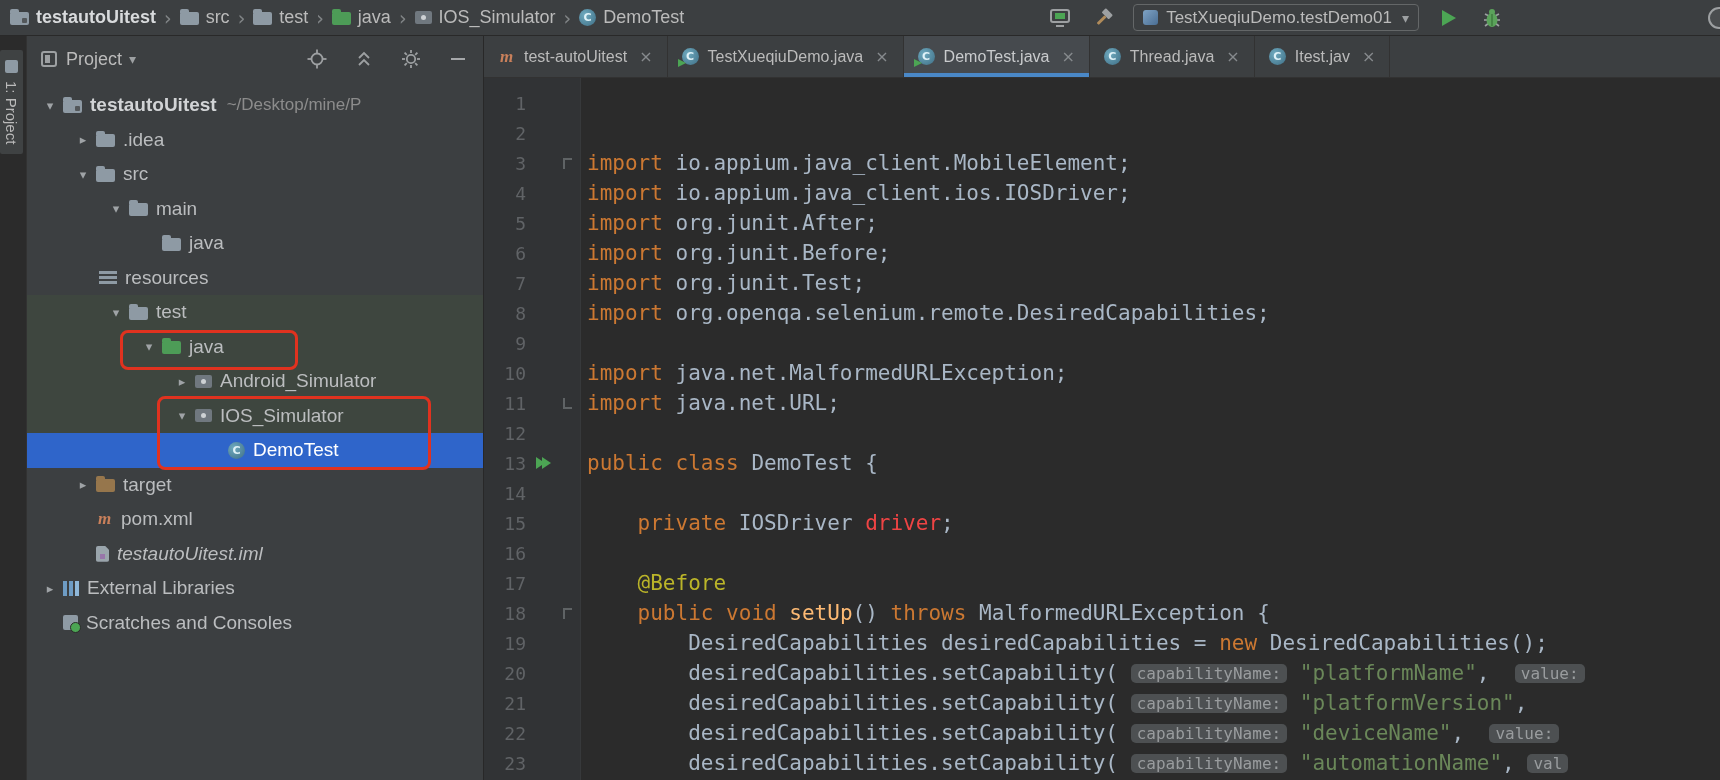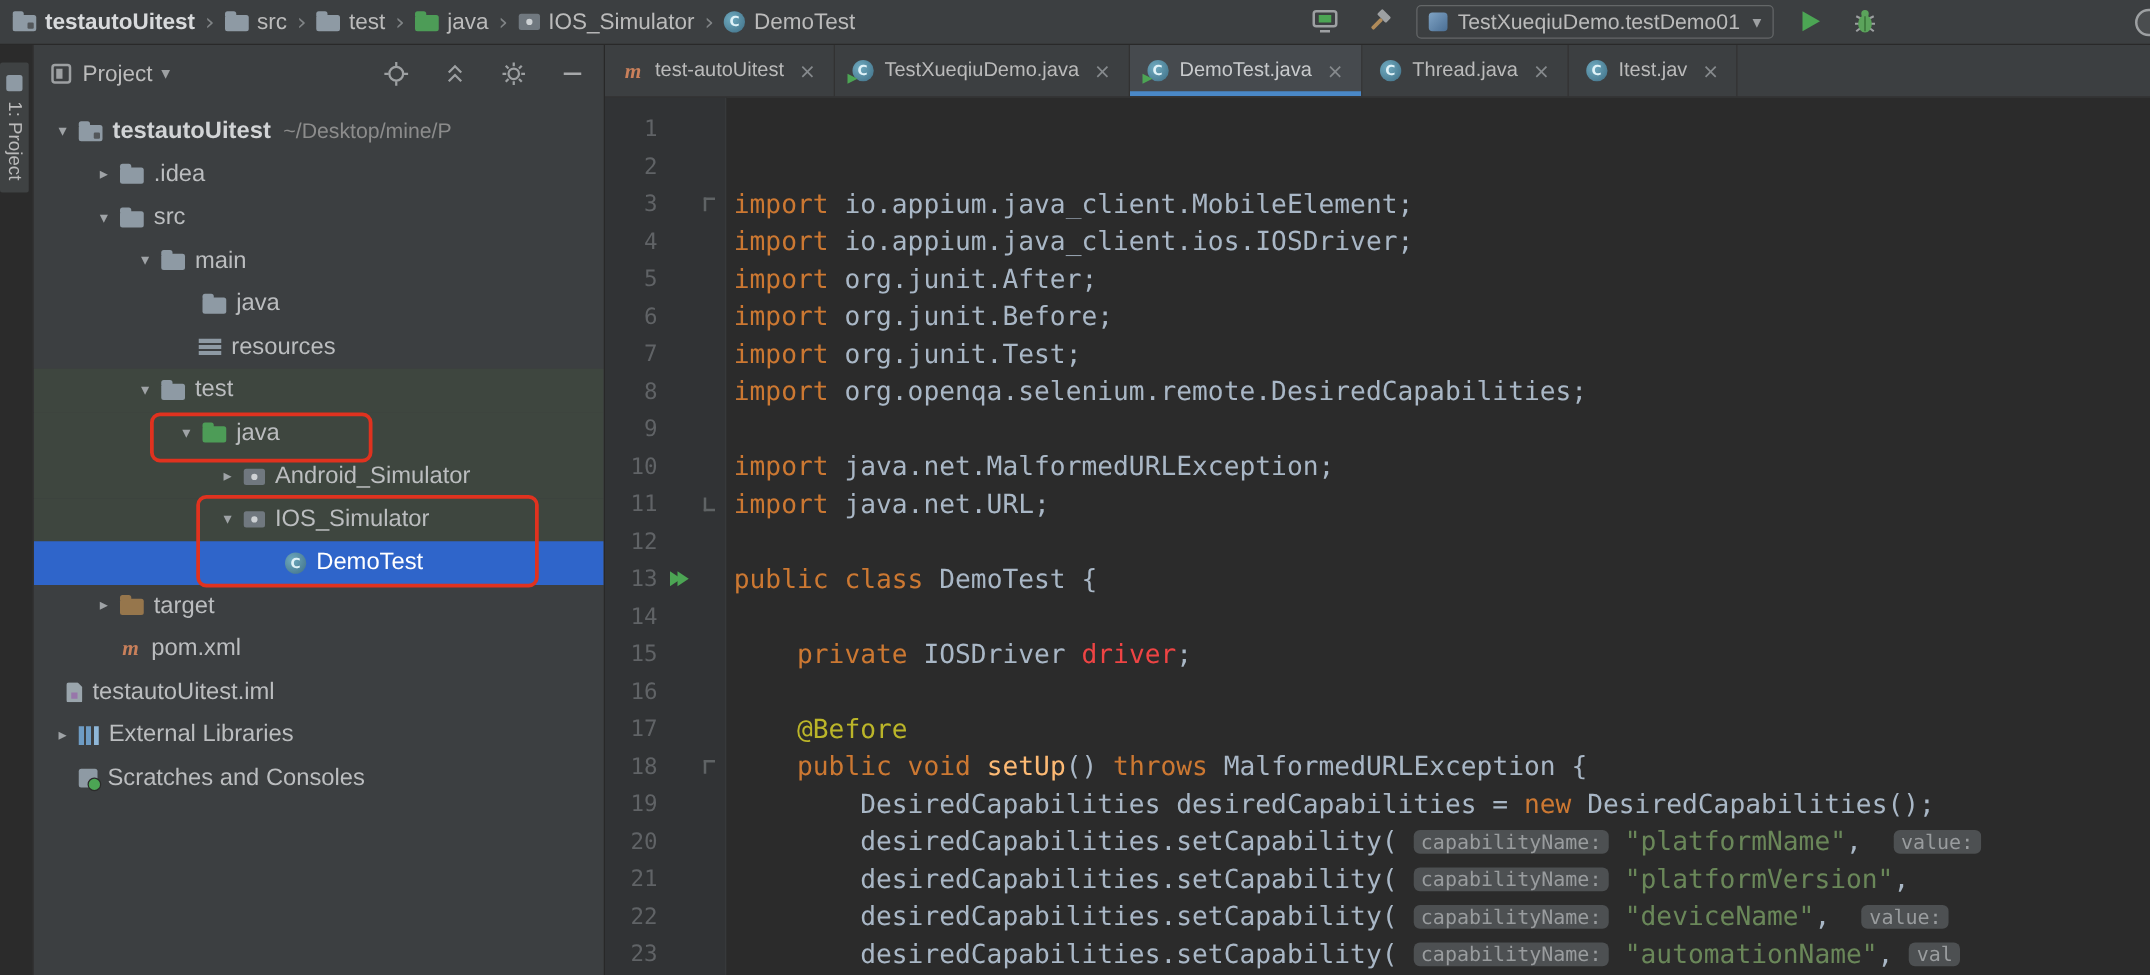--- a/index.html
+++ b/index.html
@@ -6,21 +6,21 @@
   body { background:#1e1e1e; font-family:"Liberation Sans","DejaVu Sans",sans-serif; }
   .app { position:relative; width:1720px; height:780px; background:#2B2B2B; overflow:hidden; }
   .glyph { font-family:"DejaVu Sans",sans-serif; }
 
   
   .navbar { height:36px; background:#3C3F41; border-bottom:1px solid #292929; display:flex; align-items:center; padding:0 10px; }
   .crumbs { display:flex; align-items:center; overflow:hidden; white-space:nowrap; }
   .crumb { display:flex; align-items:center; gap:7px; color:#BBBBBB; font-size:18px; cursor:default; }
   .crumb.first .crumb-label { color:#D8DADC; font-weight:bold; }
   .crumb-sep { color:#808486; font-size:19px; padding:0 8px; }
-  .nav-right { display:flex; align-items:flex-start; margin-left:auto; margin-right:205px; gap:17px; }
+  .nav-right { display:flex; align-items:flex-end; margin-left:auto; margin-right:205px; gap:17px; }
   .navico { display:inline-flex; align-items:center; justify-content:center; width:26px; height:26px; }
   .run-config { display:flex; align-items:center; gap:8px; height:27px; border:1px solid #646768; border-radius:4px; padding:0 9px; color:#BBBBBB; font-size:17px; background:#3C3F41; white-space:nowrap; }
   .run-config .caret { color:#9DA0A2; font-size:14px; margin-left:2px; }
   .play-tri { width:0; height:0; border-top:8px solid transparent; border-bottom:8px solid transparent; border-left:14px solid #4CA554; }
   .clip-circle { position:absolute; right:-10px; top:7px; width:22px; height:22px; border-radius:50%; border:2px solid #9DA0A2; background:#4A4D4F; }
 
   
   .main-row { display:flex; height:744px; }
 
   
@@ -248,21 +248,21 @@
           <div class="tree-row" style="padding-left: 76px;">
             <span class="chev">▾</span>
             <span class="ico ico-folder"></span>
             <span class="t-label">main</span>
           </div>
           <div class="tree-row" style="padding-left: 109px;">
             <span class="chev"></span>
             <span class="ico ico-folder"></span>
             <span class="t-label">java</span>
           </div>
-          <div class="tree-row" style="padding-left: 106px;">
+          <div class="tree-row" style="padding-left: 46px;">
             <span class="chev"></span>
             <span class="ico ico-resources"></span>
             <span class="t-label">resources</span>
           </div>
           <div class="tree-row band" style="padding-left: 76px;">
             <span class="chev">▾</span>
             <span class="ico ico-folder"></span>
             <span class="t-label">test</span>
           </div>
           <div class="tree-row band" style="padding-left: 109px;">
@@ -288,21 +288,21 @@
           <div class="tree-row" style="padding-left: 43px;">
             <span class="chev">▸</span>
             <span class="ico ico-folder-excluded"></span>
             <span class="t-label">target</span>
           </div>
           <div class="tree-row" style="padding-left: 43px;">
             <span class="chev"></span>
             <span class="ico ico-maven">m</span>
             <span class="t-label">pom.xml</span>
           </div>
-          <div class="tree-row" style="">
+          <div class="tree-row" style="padding-left: 43px; font-style: italic;">
             <span class="chev"></span>
             <span class="ico ico-iml-file"></span>
             <span class="t-label">testautoUitest.iml</span>
           </div>
           <div class="tree-row" style="padding-left: 10px;">
             <span class="chev">▸</span>
             <span class="ico ico-libraries"></span>
             <span class="t-label">External Libraries</span>
           </div>
           <div class="tree-row" style="padding-left: 10px;">

